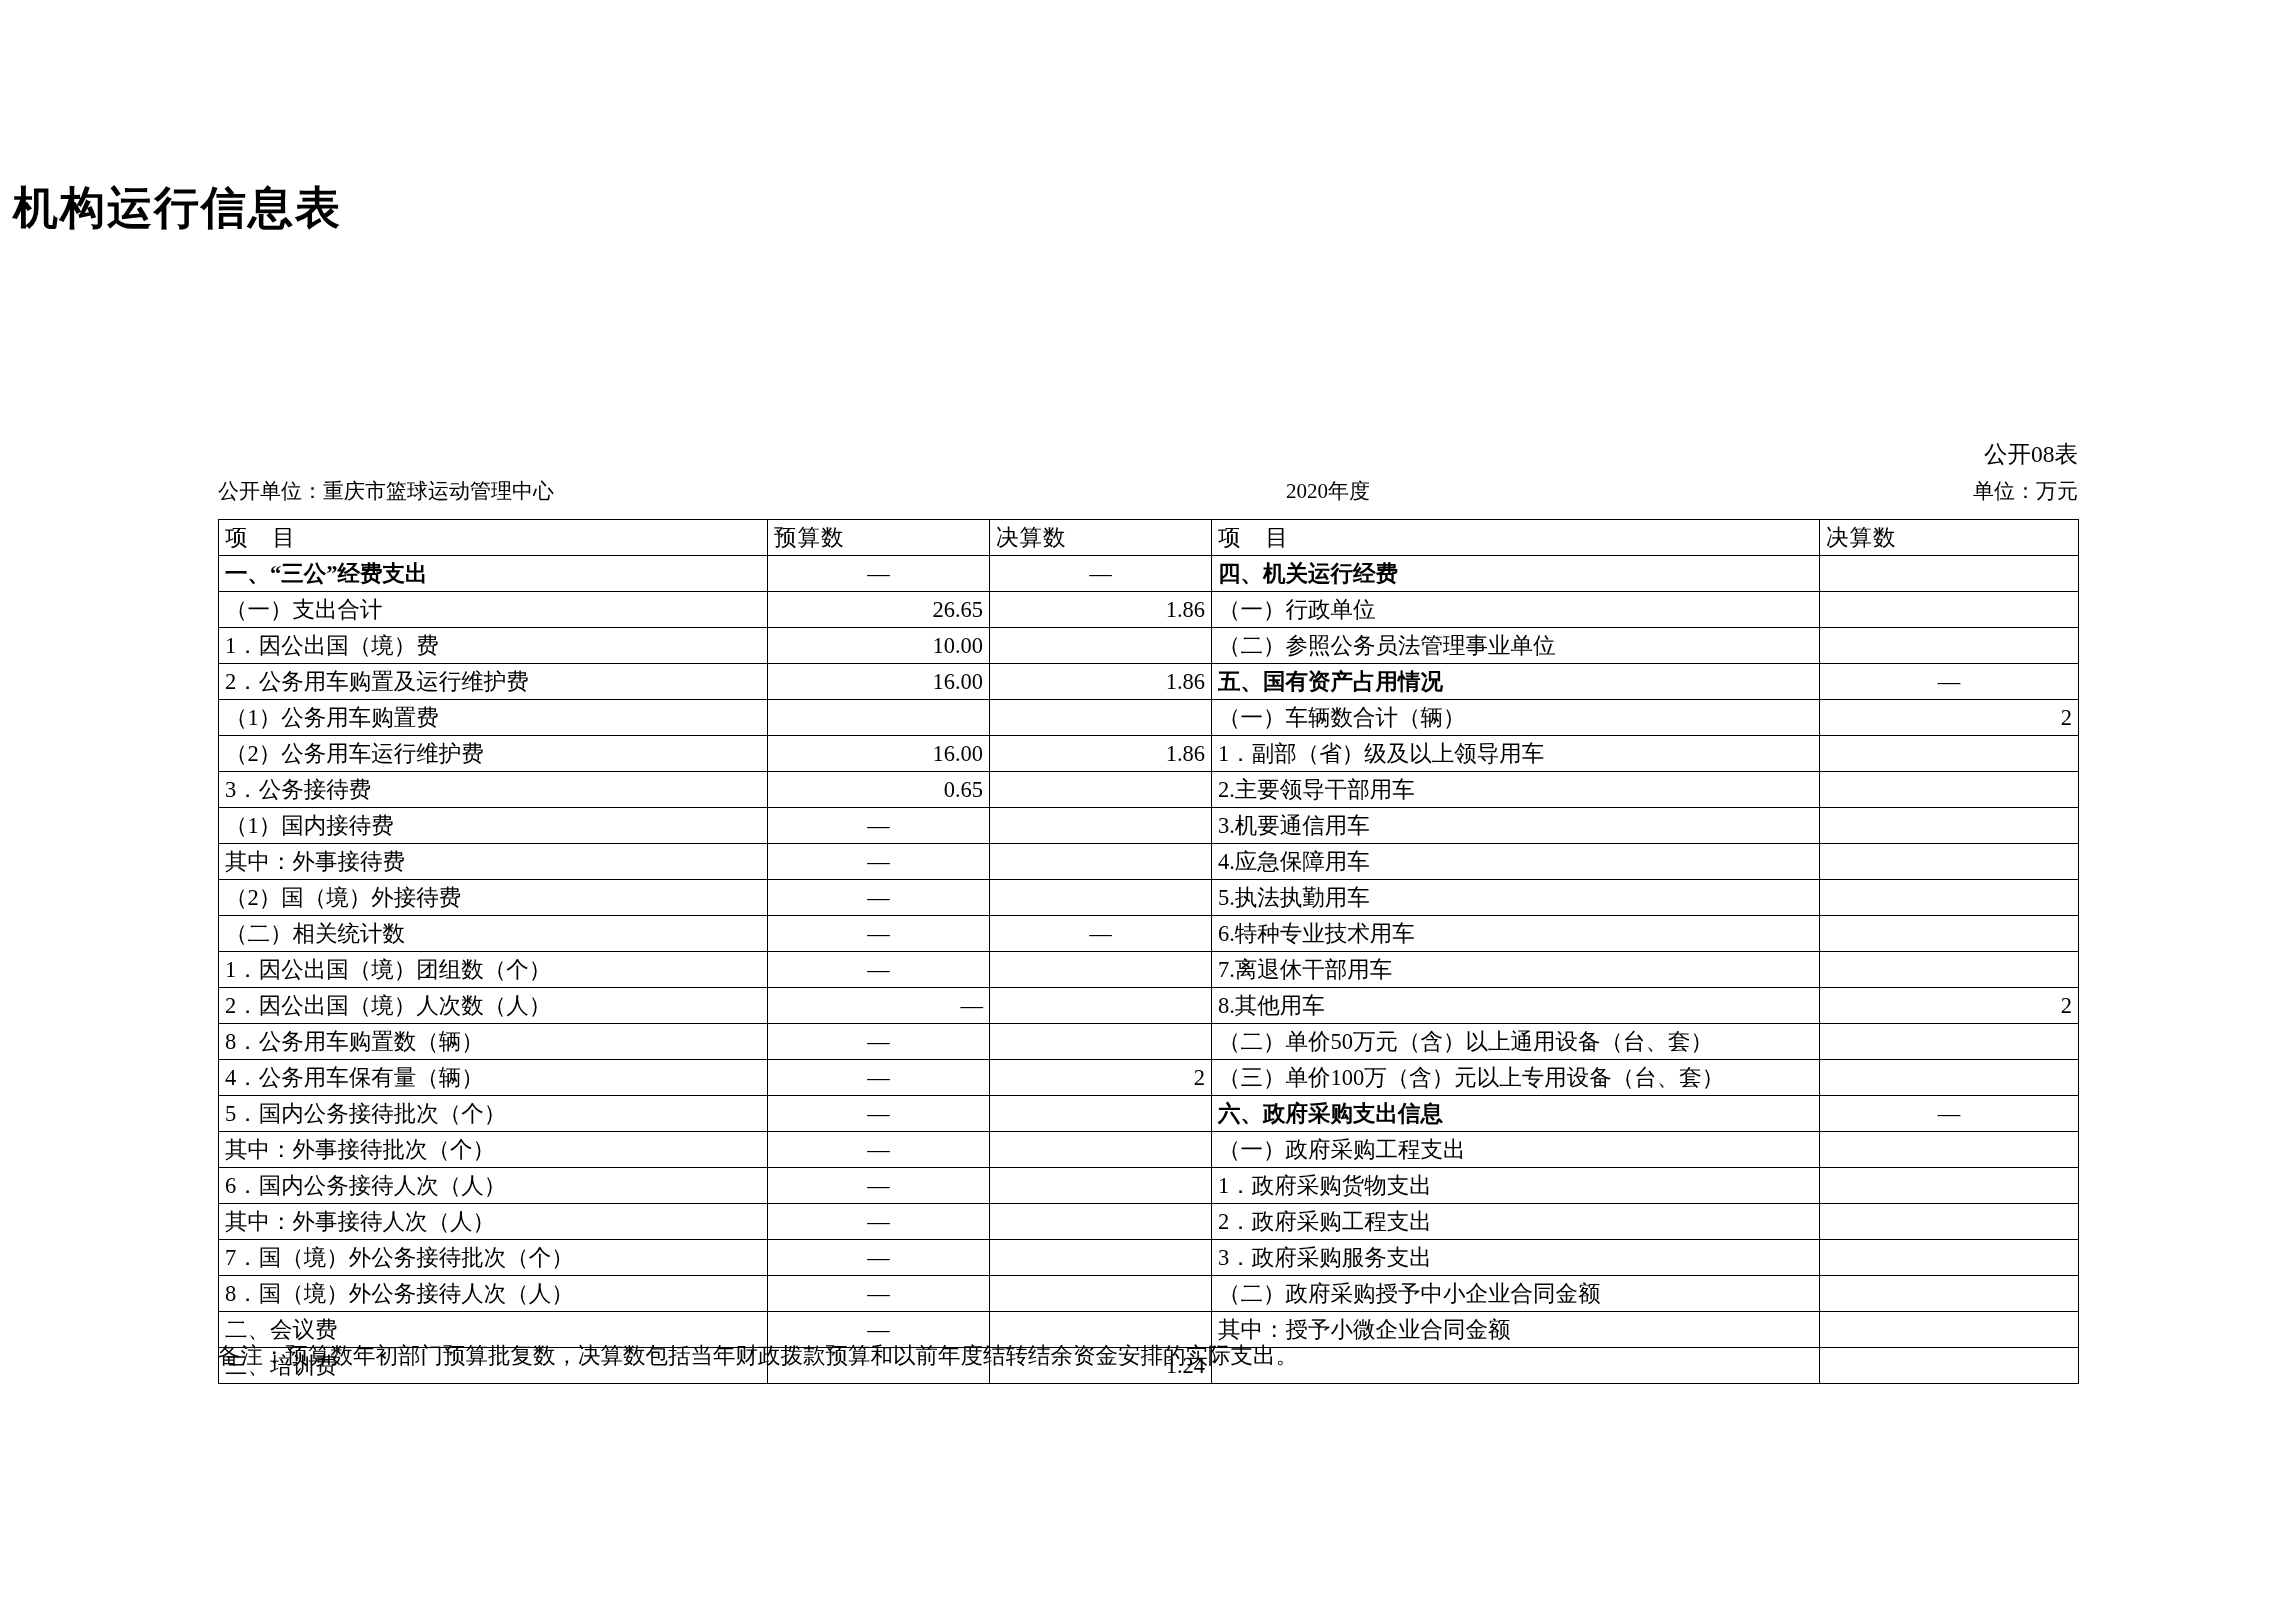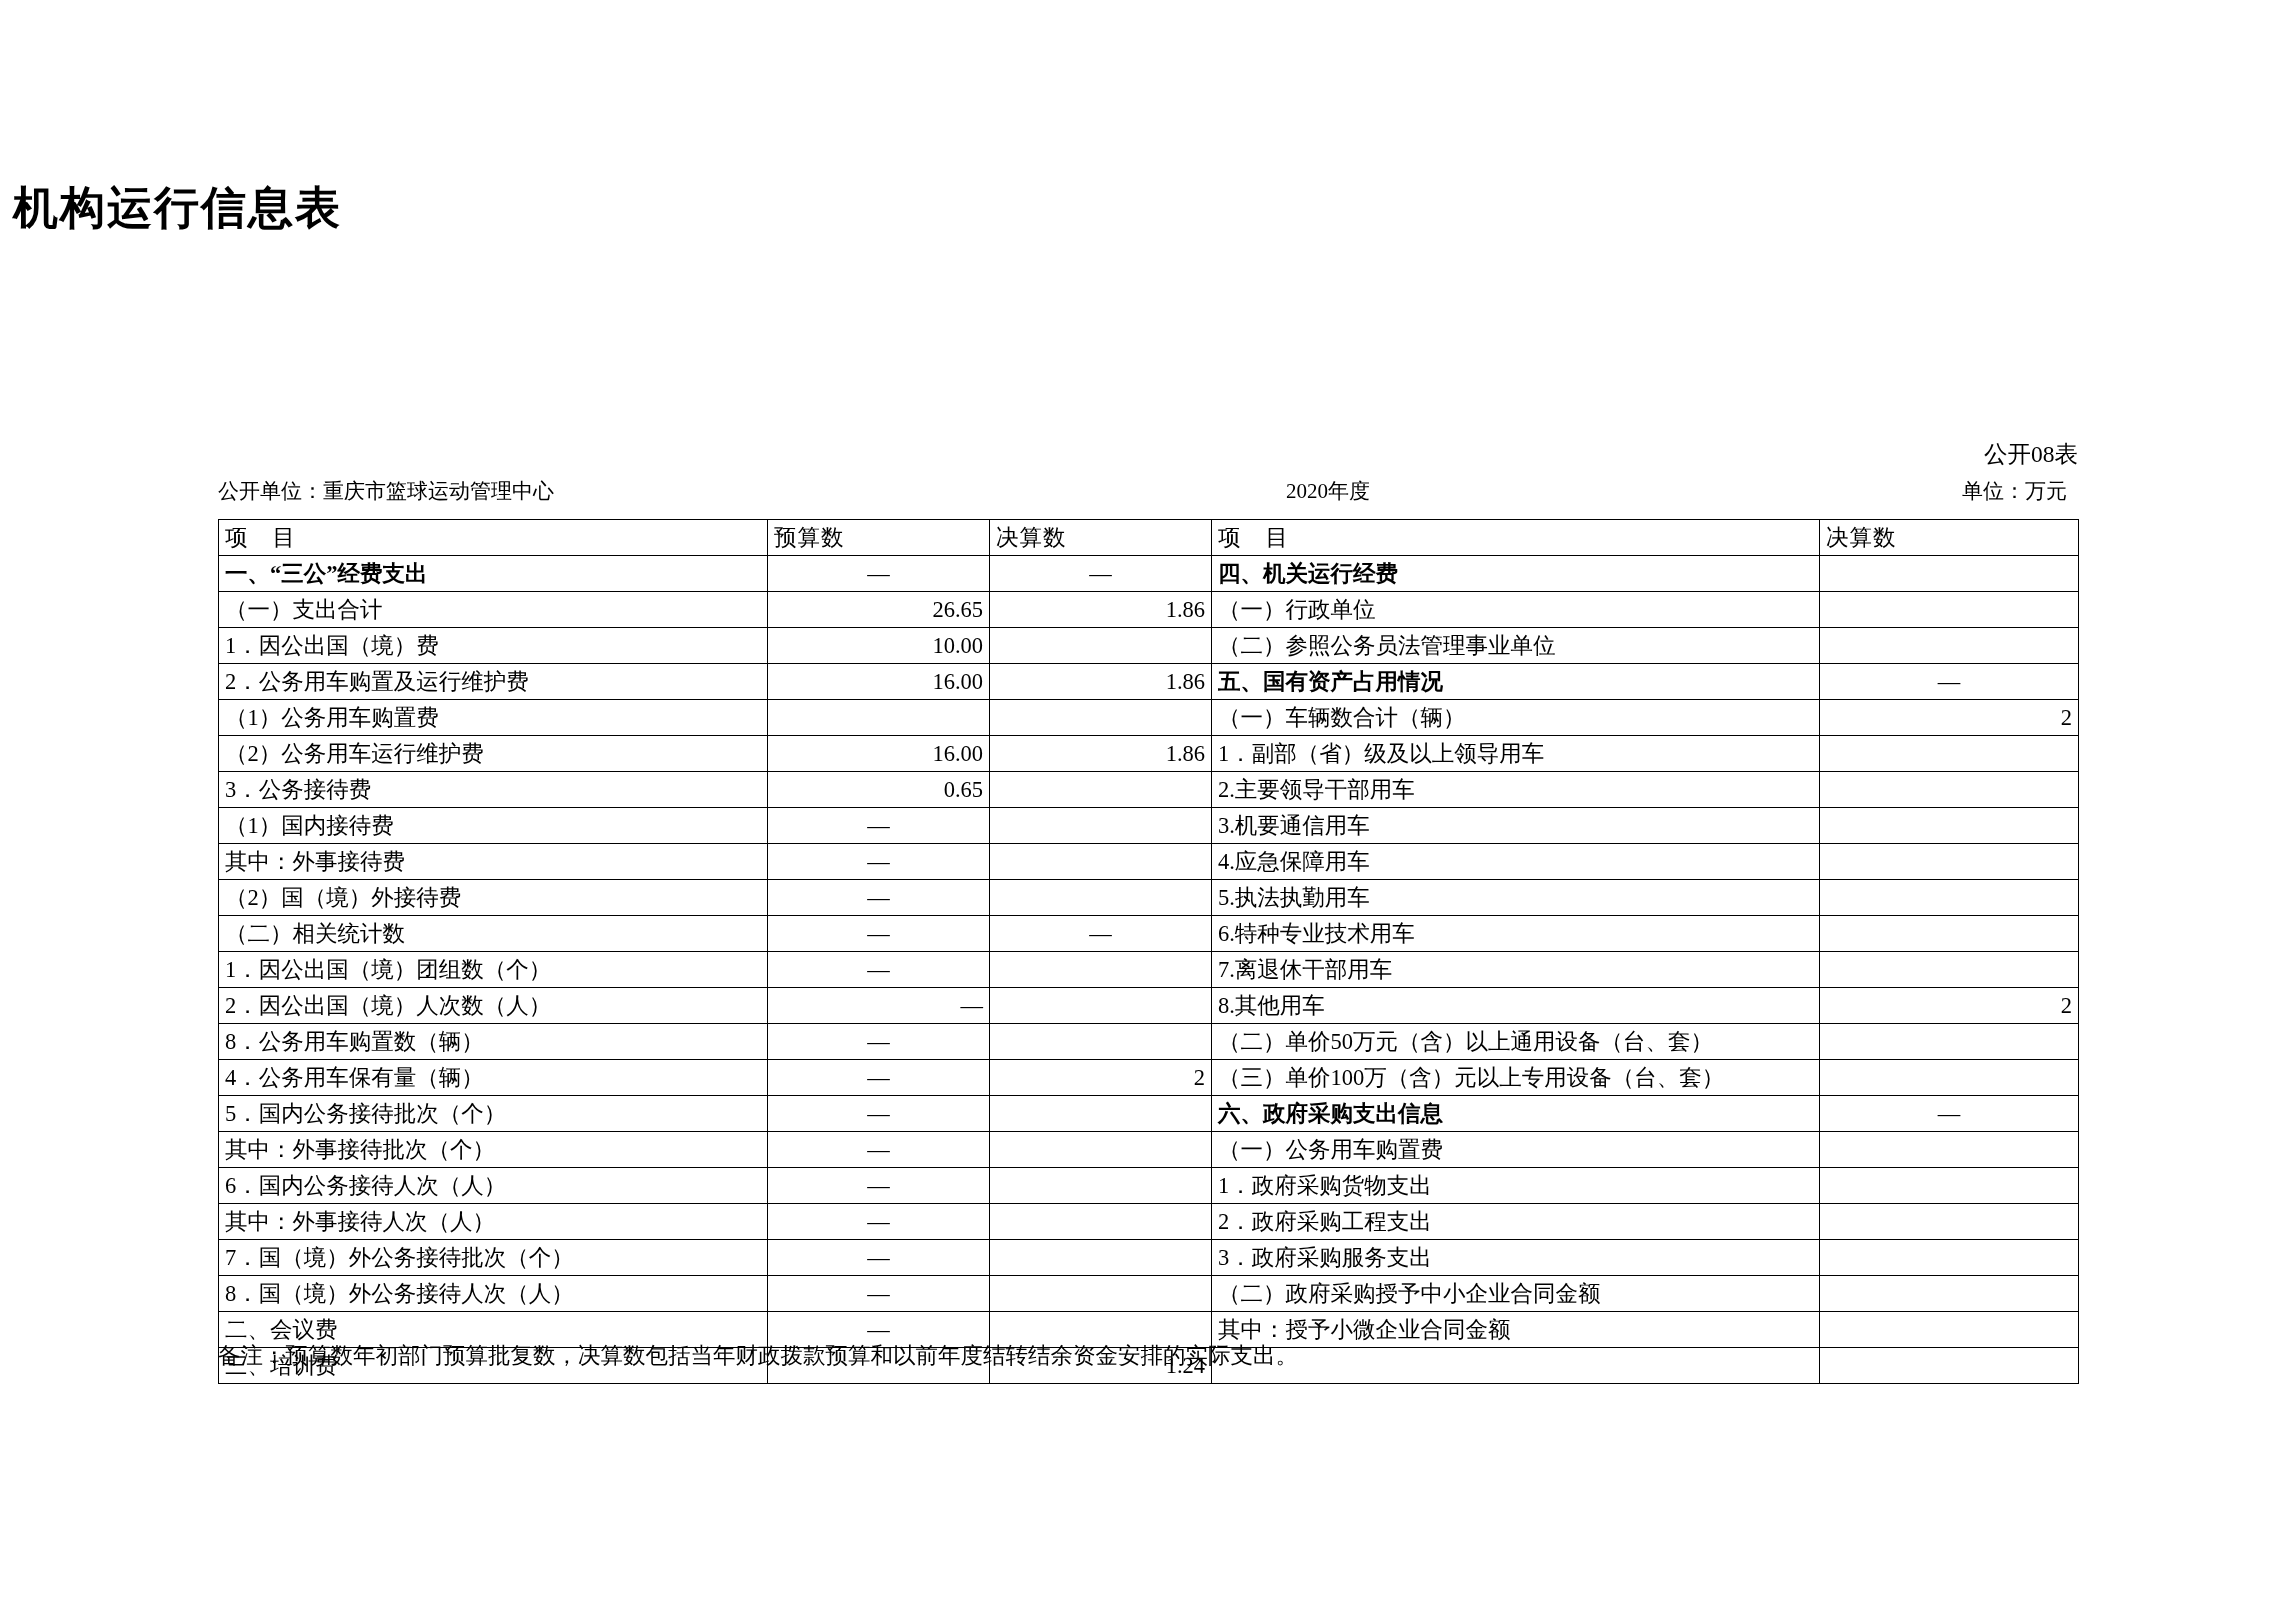--- a/index.html
+++ b/index.html
@@ -52,21 +52,21 @@
     white-space: nowrap;
   }
   .meta-center {
     position: absolute;
     left: 1068px;
     top: 0;
     white-space: nowrap;
   }
   .meta-right {
     position: absolute;
-    right: 11px;
+    right: 0;
     top: 0;
     white-space: nowrap;
     margin-left: 44px;
   }
   table.main {
     position: absolute;
     left: 218px;
     top: 341px;
     border-collapse: collapse;
     table-layout: fixed;
@@ -258,21 +258,21 @@
           <td class="ind2">5．国内公务接待批次（个）</td>
           <td class="dash">—</td>
           <td class="num"></td>
           <td class="ind0 bold">六、政府采购支出信息</td>
           <td class="dash">—</td>
         </tr>
         <tr>
           <td class="ind4">其中：外事接待批次（个）</td>
           <td class="dash">—</td>
           <td class="num"></td>
-          <td class="ind1">（一）公务用车购置费</td>
+          <td class="ind1">（一）政府采购工程支出</td>
           <td class="num"></td>
         </tr>
         <tr>
           <td class="ind2">6．国内公务接待人次（人）</td>
           <td class="dash">—</td>
           <td class="num"></td>
           <td class="ind2">1．政府采购货物支出</td>
           <td class="num"></td>
         </tr>
         <tr>

